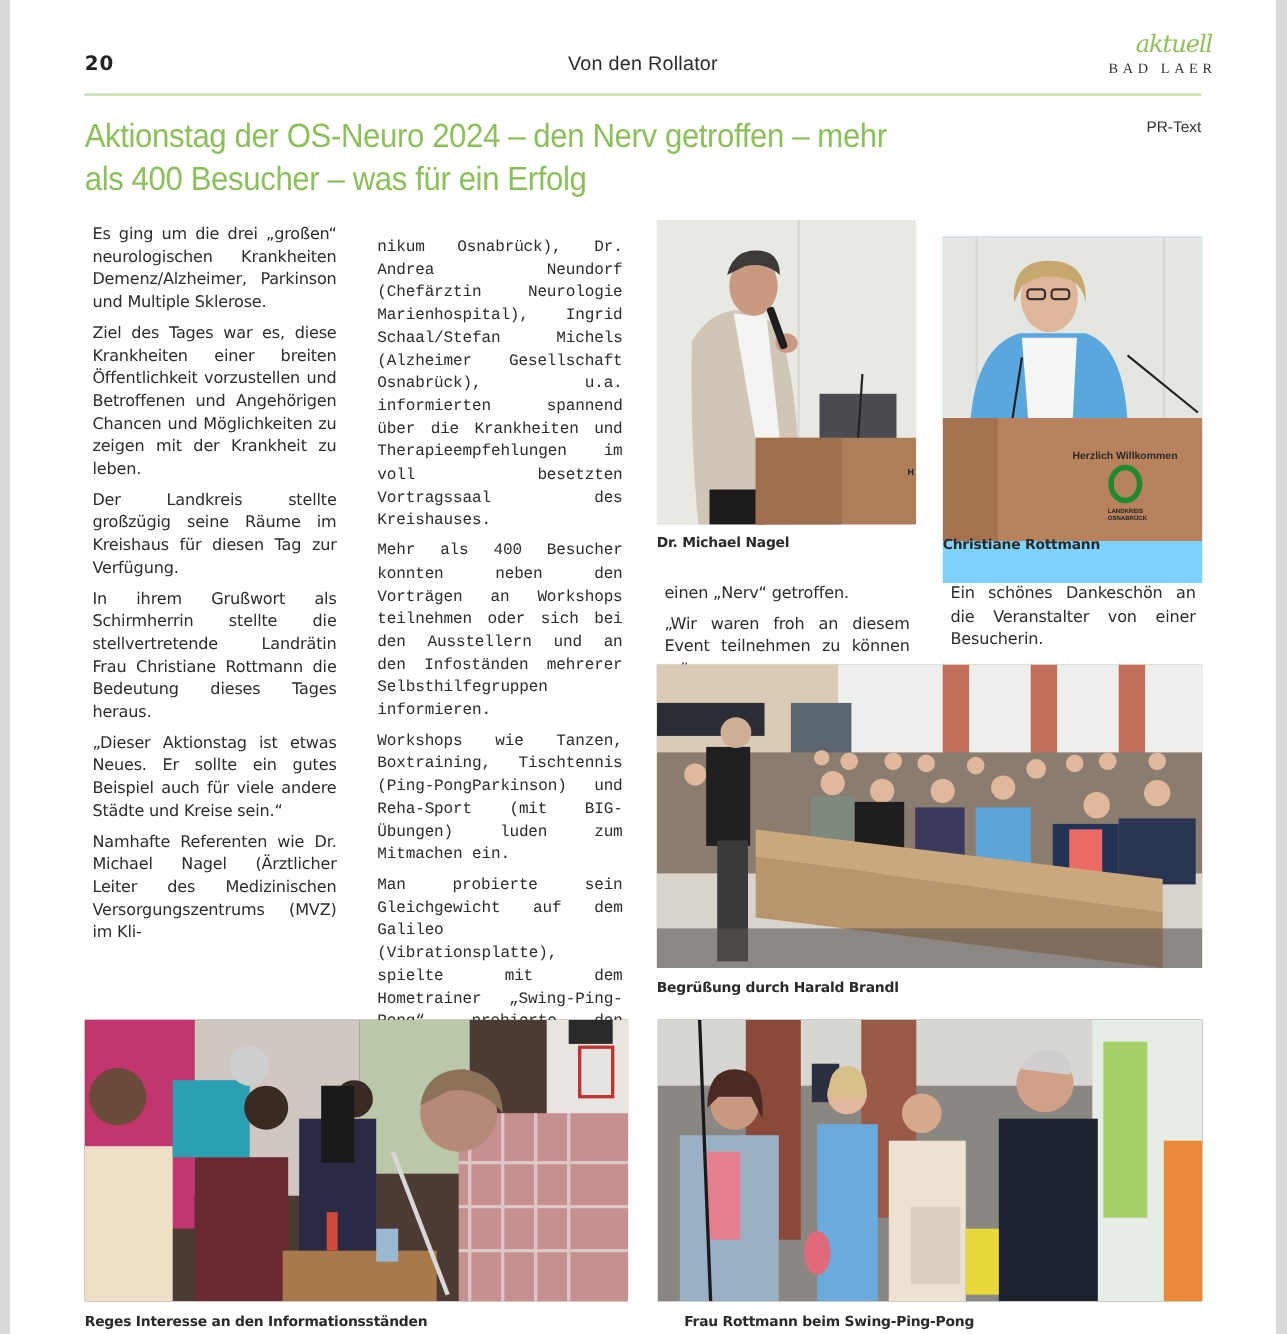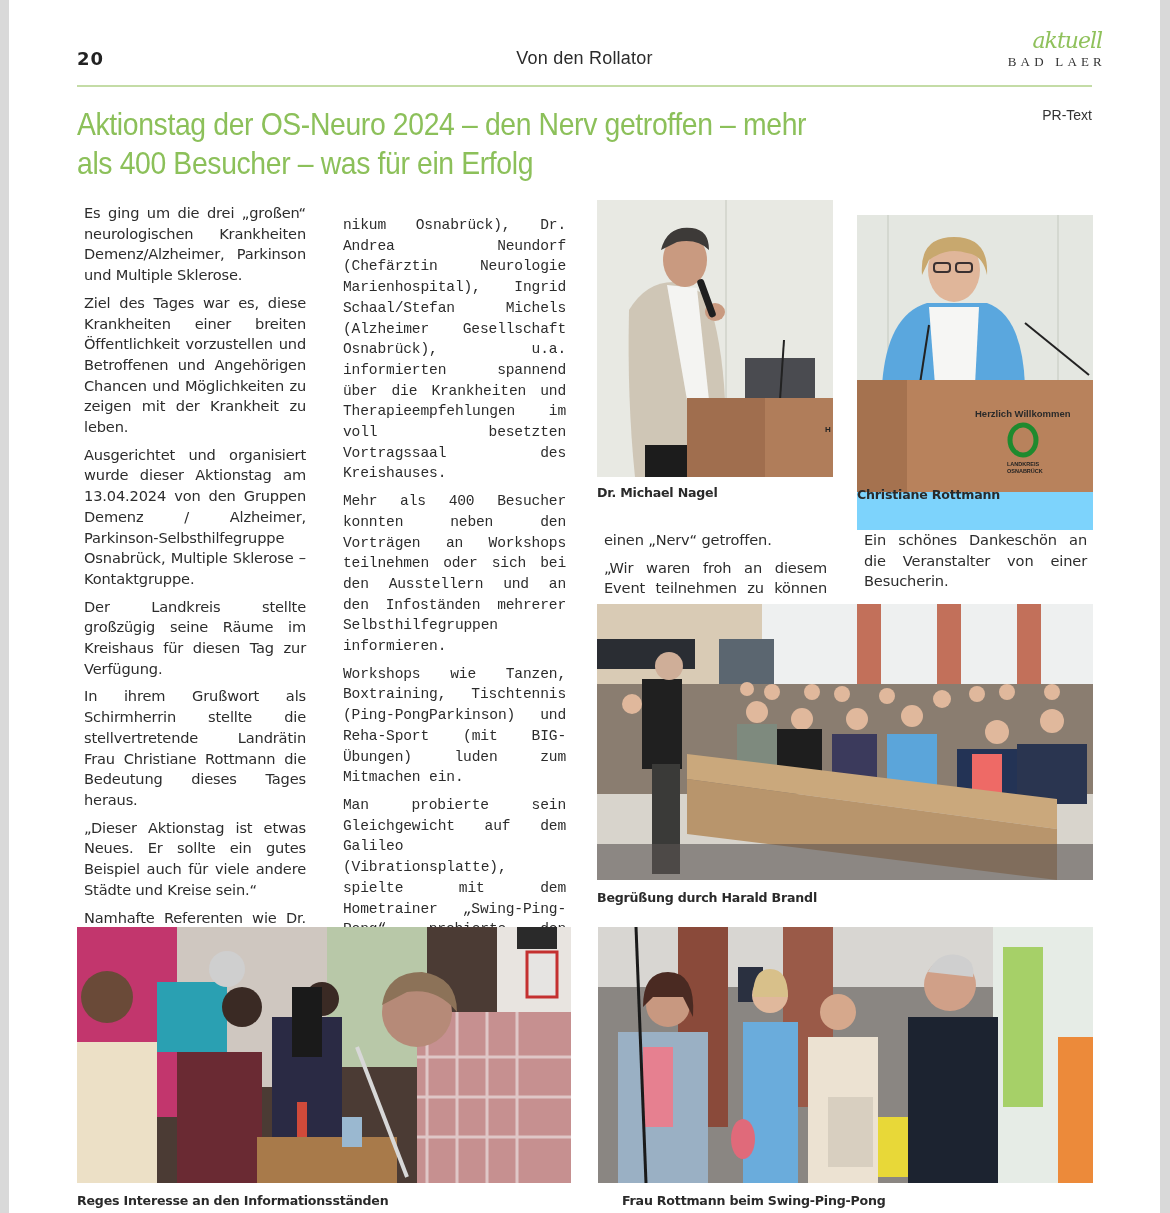--- a/index.html
+++ b/index.html
@@ -82,21 +82,20 @@
   </div>
 
   <div class="abs rule"></div>
 
   <div class="abs headline">Aktionstag der OS-Neuro 2024 – den Nerv getroffen – mehr als 400 Besucher – was für ein Erfolg</div>
   <div class="abs pr-label">PR-Text</div>
 
   <div class="abs col col1">
     <p>Es ging um die drei „großen“ neurologischen Krankheiten Demenz/Alzheimer, Parkinson und Multiple Sklerose.</p>
     <p>Ziel des Tages war es, diese Krankheiten einer breiten Öffentlichkeit vorzustellen und Betroffenen und Angehörigen Chancen und Möglichkeiten zu zeigen mit der Krankheit zu leben.</p>
-    <p>Ausgerichtet und organisiert wurde dieser Aktionstag am 13.04.2024 von den Gruppen Demenz / Alzheimer, Parkinson-Selbsthilfegruppe Osnabrück, Multiple Sklerose – Kontaktgruppe.</p>
     <p>Der Landkreis stellte großzügig seine Räume im Kreishaus für diesen Tag zur Verfügung.</p>
     <p>In ihrem Grußwort als Schirmherrin stellte die stellvertretende Landrätin Frau Christiane Rottmann die Bedeutung dieses Tages heraus.</p>
     <p>„Dieser Aktionstag ist etwas Neues. Er sollte ein gutes Beispiel auch für viele andere Städte und Kreise sein.“</p>
     <p>Namhafte Referenten wie Dr. Michael Nagel (Ärztlicher Leiter des Medizinischen Versorgungszentrums (MVZ) im Kli-</p>
   </div>
 
   <div class="abs col col2">
     <p>nikum Osnabrück), Dr. Andrea Neundorf (Chefärztin Neurologie Marienhospital), Ingrid Schaal/Stefan Michels (Alzheimer Gesellschaft Osnabrück), u.a. informierten spannend über die Krankheiten und Therapieempfehlungen im voll besetzten Vortragssaal des Kreishauses.</p>
     <p>Mehr als 400 Besucher konnten neben den Vorträgen an Workshops teilnehmen oder sich bei den Ausstellern und an den Infoständen mehrerer Selbsthilfegruppen informieren.</p>
     <p>Workshops wie Tanzen, Boxtraining, Tischtennis (Ping-PongParkinson) und Reha-Sport (mit BIG-Übungen) luden zum Mitmachen ein.</p>

